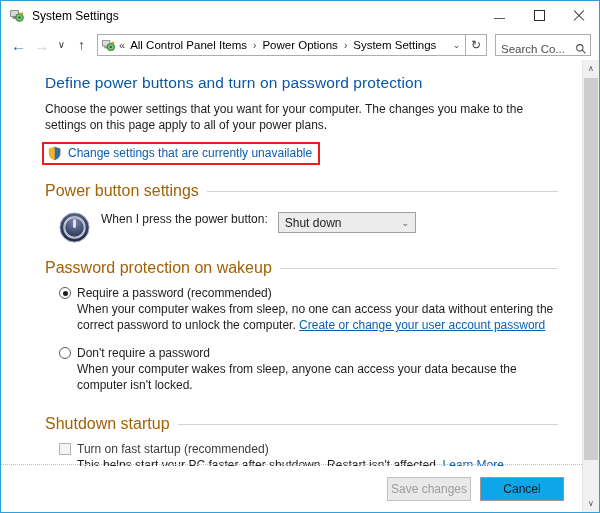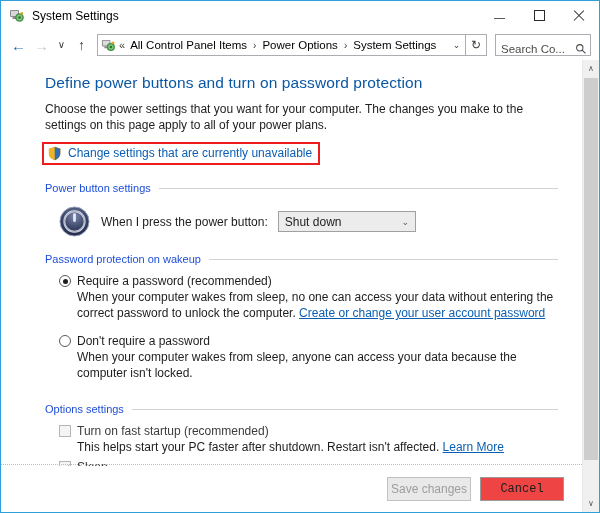--- a/index.html
+++ b/index.html
@@ -258,35 +258,34 @@
     white-space: nowrap;
   }
 
   
   .group {
     display: flex;
     align-items: center;
     margin: 7px 0 4px 0;
   }
   .group .gtitle {
-    font-size: 11px;
-    color: #1d4ed8;
+    font-size: 16px;
+    color: #a16207;
     white-space: nowrap;
     padding-right: 8px;
   }
   .group .grule {
     flex: 1 1 auto;
     height: 1px;
     background: #d3d3d3;
   }
 
   
   .power-row {
     display: flex;
-    align-items: center;
     margin: 12px 0 16px 0;
     padding-left: 14px;
   }
   .power-icon {
     width: 31px;
     height: 31px;
     flex: 0 0 auto;
     margin-right: 11px;
     position: relative;
   }
@@ -419,21 +418,21 @@
     margin-left: 9px;
     cursor: pointer;
     box-sizing: border-box;
   }
   .btn.disabled {
     color: #9d9d9d;
     border-color: #c2c2c2;
     background: #e9e9e9;
     cursor: default;
   }
-  .btn.default { background: #ef4444; border-color: #9a9a9a; font-family: Liberation Mono, monospace; }
+  .btn.default { background: #0ea5e9; border-color: #9a9a9a; }
 
   
   .scrollbar {
     position: absolute;
     right: 0; top: 0; bottom: 0;
     width: 17px;
     background: #f0f0f0;
     border-left: 1px solid #e8e8e8;
     box-sizing: border-box;
   }
@@ -597,21 +596,21 @@
         <div class="opt" style="margin-top:12px;">
           <div class="opt-head">
             <span class="radio"></span>
             <span class="opt-title">Don't require a password</span>
           </div>
           <div class="opt-desc">When your computer wakes from sleep, anyone can access your data because the computer isn't locked.</div>
         </div>
 
         
         <div class="group" style="margin-top:22px;">
-          <span class="gtitle">Options settings</span>
+          <span class="gtitle">Shutdown startup</span>
           <span class="grule"></span>
         </div>
 
         <div class="opt" style="margin-top:8px;">
           <div class="opt-head">
             <span class="chk"></span>
             <span class="opt-title dim">Turn on fast startup (recommended)</span>
           </div>
           <div class="opt-desc">
             <span>This helps start your PC faster after shutdown. Restart isn't affected. </span><span class="inlink">Learn More</span>

